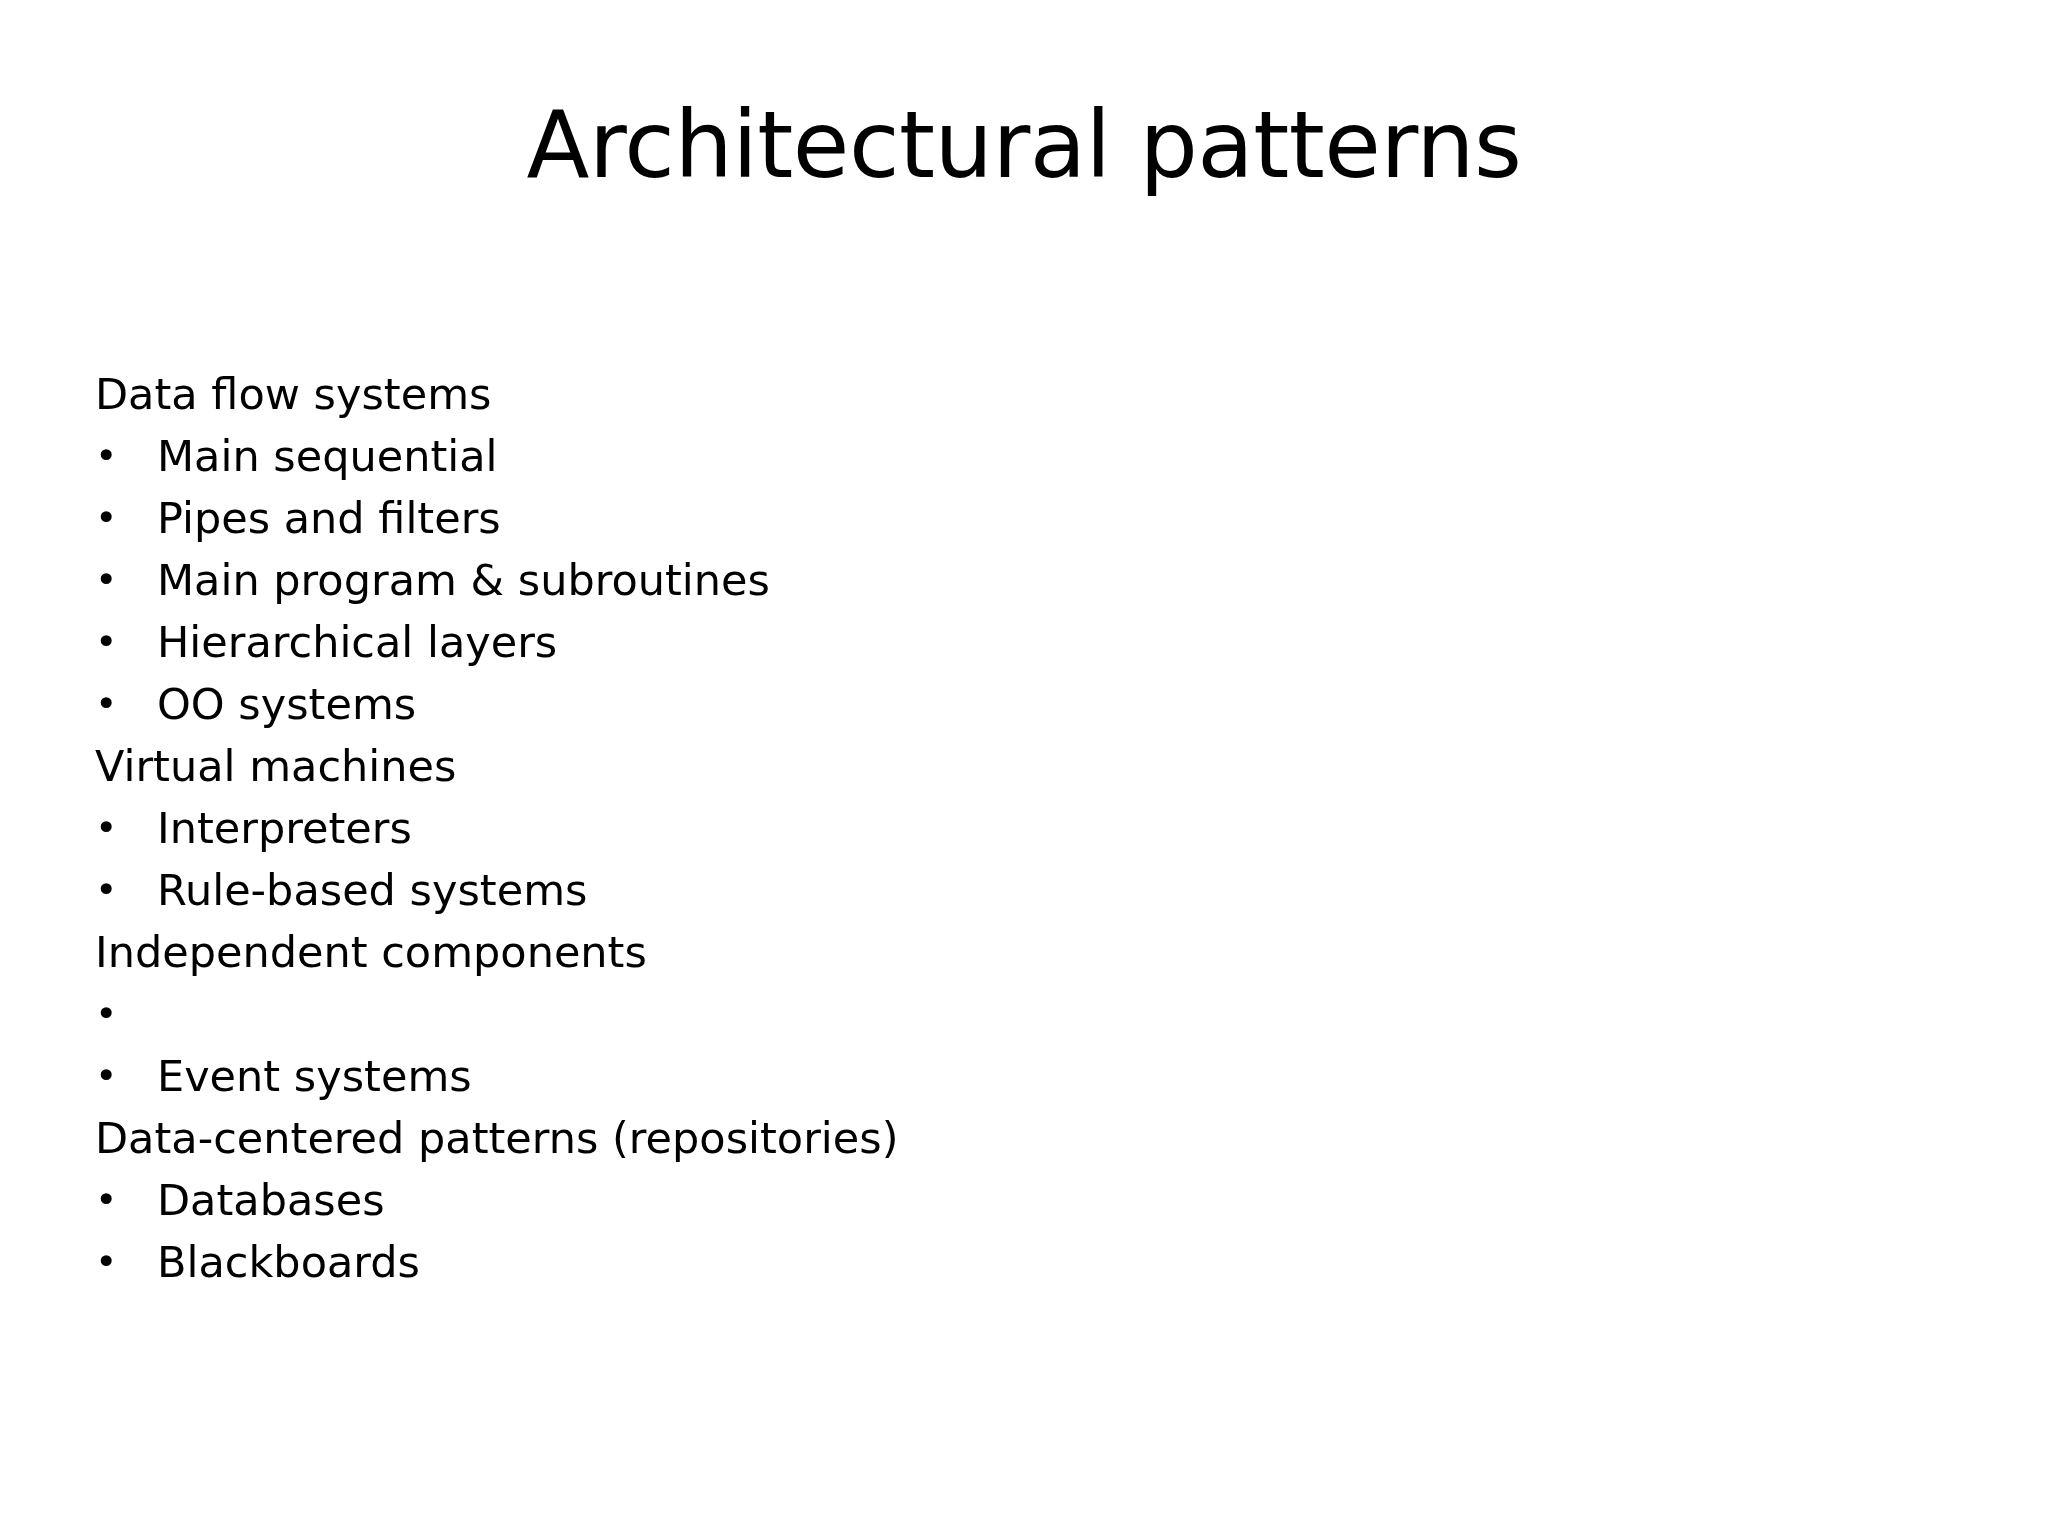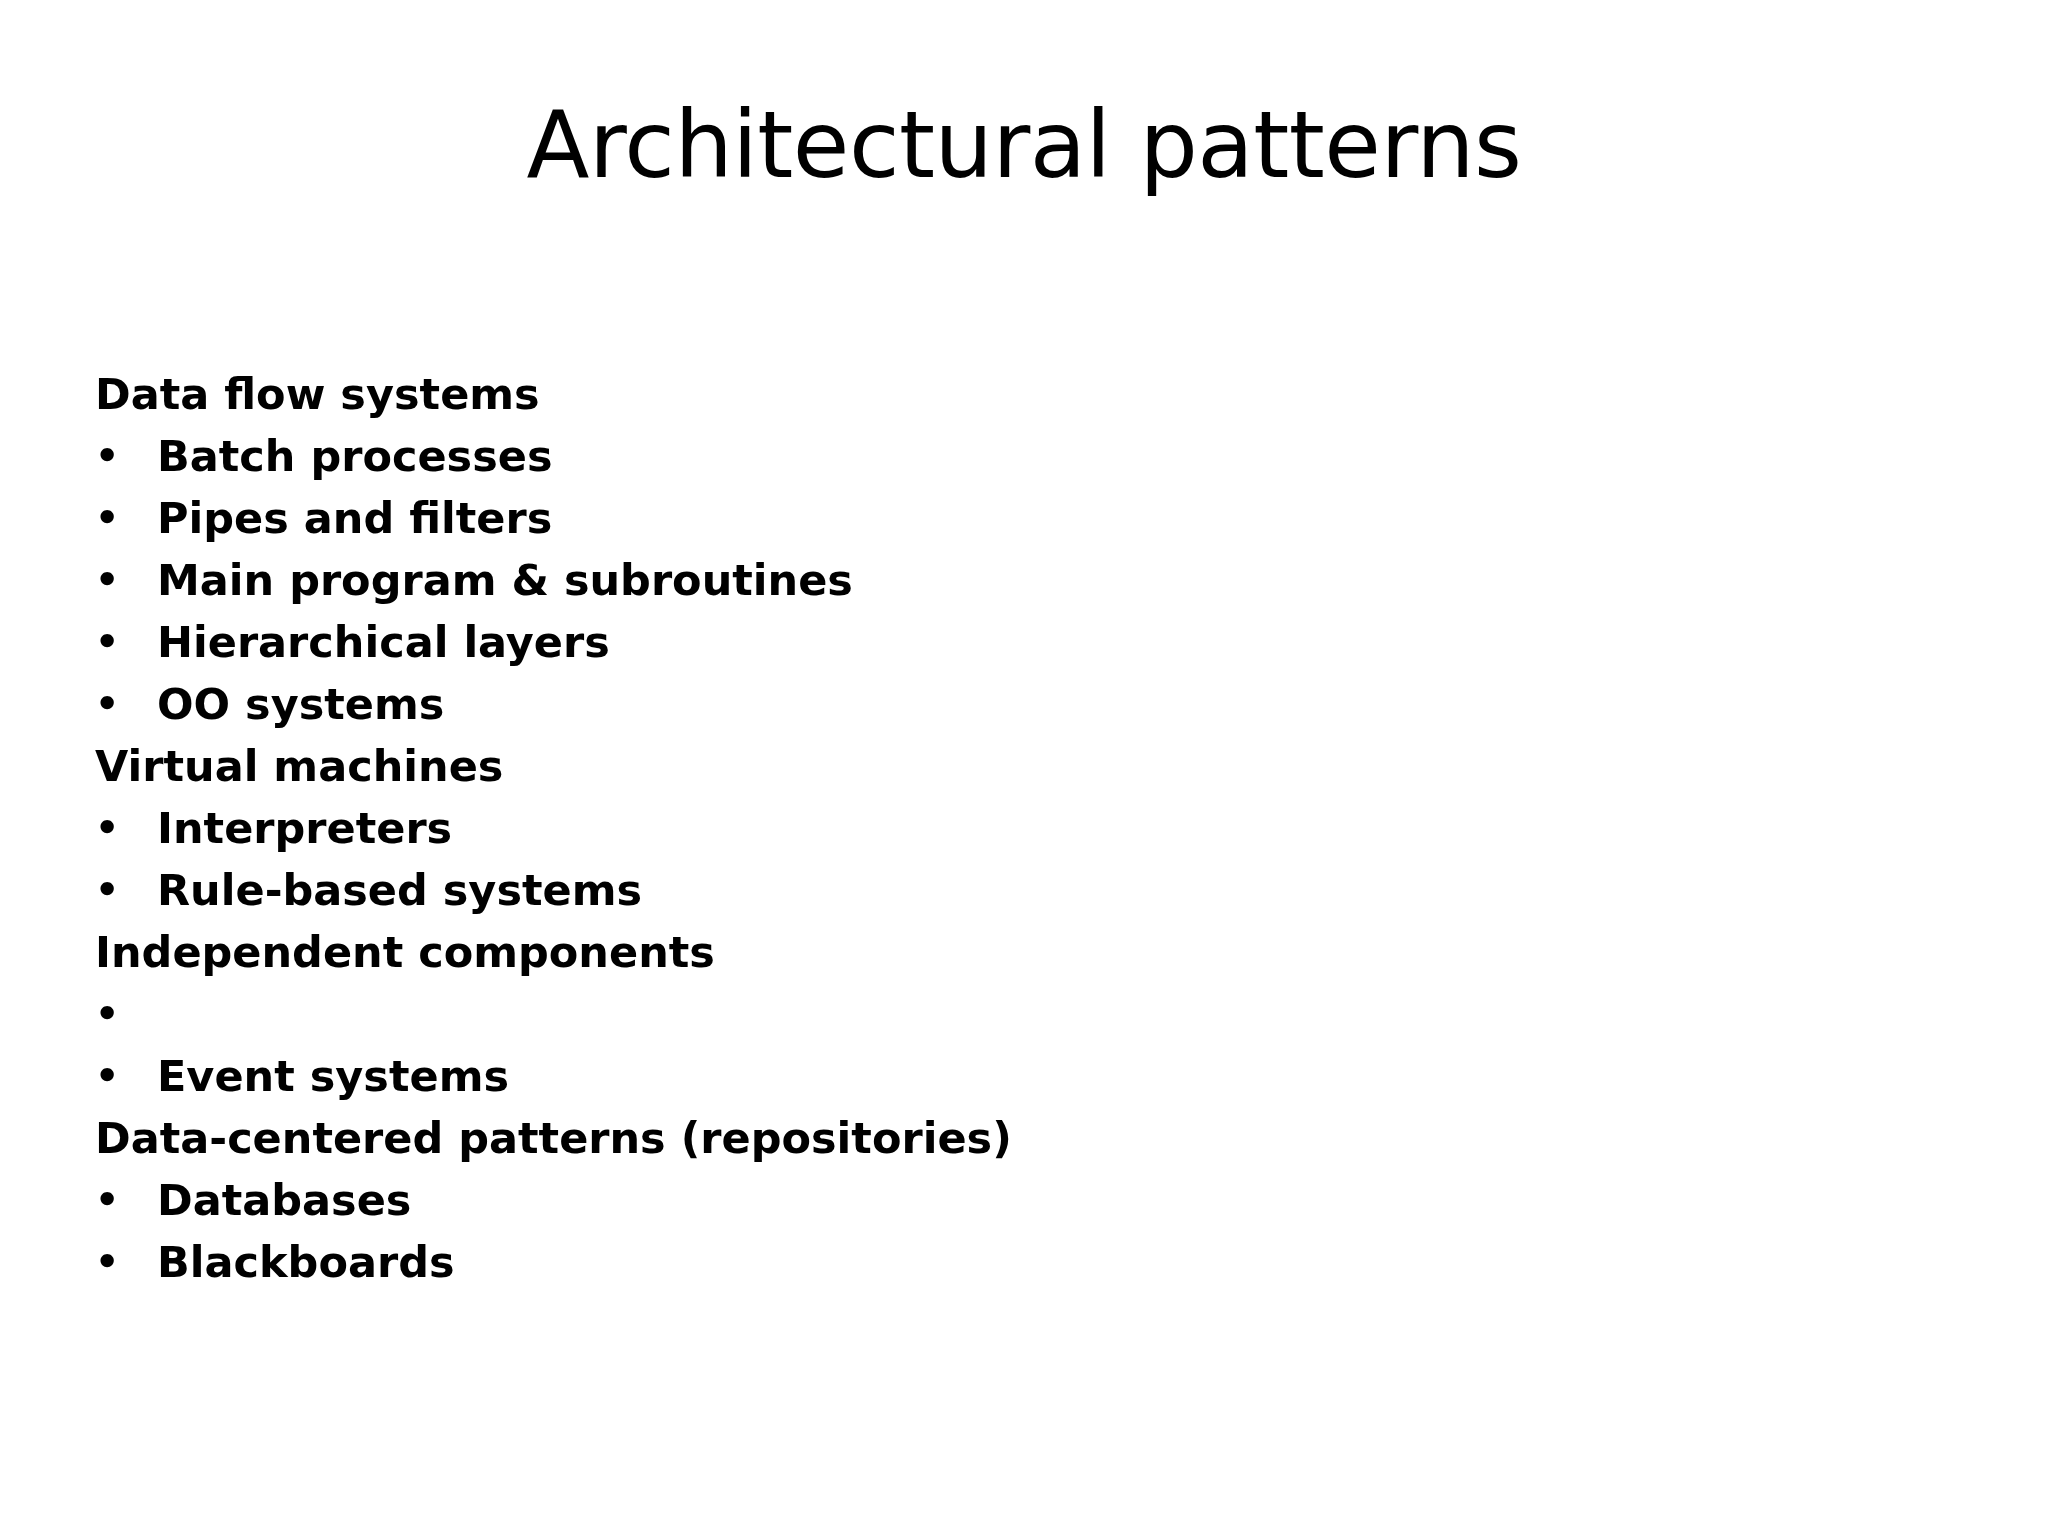--- a/index.html
+++ b/index.html
@@ -44,21 +44,21 @@
     left: 95px;
     top: 363px;
     width: 1800px;
   }
 
   .line {
     display: flex;
     align-items: baseline;
     height: 62px;
     font-size: 43px;
-    font-weight: 700;
+    font-weight: 400;
     line-height: 62px;
     color: #000000;
     white-space: nowrap;
   }
   .line.level-1 .line-text {
     padding-left: 0;
   }
 
   
   .line.level-2 .bullet-slot {
@@ -89,21 +89,21 @@
 
   <div class="body-list">
 
     <div class="line level-1">
 
       <span class="line-text">Data flow systems</span>
     </div>
 
     <div class="line level-2">
       <span class="bullet-slot"><span class="dot">•</span></span>
-      <span class="line-text">Batch processes</span>
+      <span class="line-text">Main sequential</span>
     </div>
 
     <div class="line level-2">
       <span class="bullet-slot"><span class="dot">•</span></span>
       <span class="line-text">Pipes and filters</span>
     </div>
 
 
     <div class="line level-2">
       <span class="bullet-slot"><span class="dot">•</span></span>

